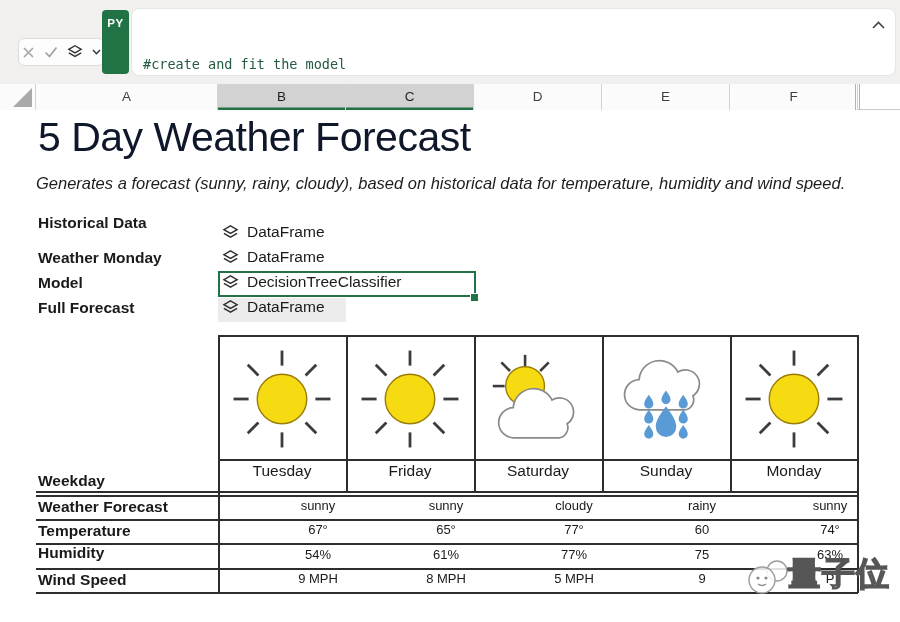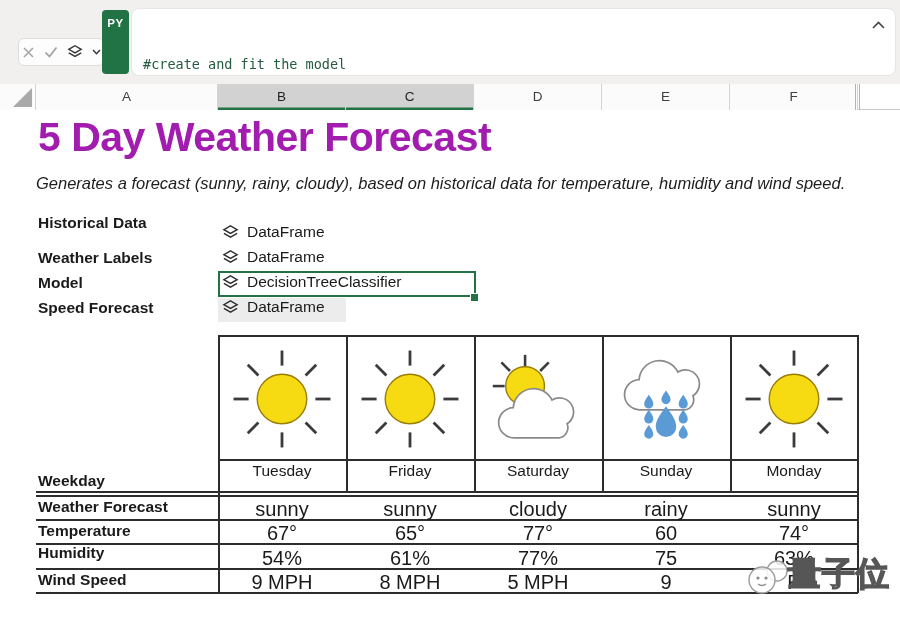--- a/index.html
+++ b/index.html
@@ -28,21 +28,21 @@
     color:#3f3f3f;border-right:1px solid #d4d4d4;box-sizing:border-box;background:#fbfbfb;}
   .ch.sel{background:#d2d2d2;color:#1f1f1f;box-shadow:inset 0 -2.5px 0 #217346;}
   .corner{position:absolute;left:0;top:0;width:36px;height:26px;border-right:1px solid #d4d4d4;
     box-sizing:border-box;background:#fbfbfb;}
   .corner .tri{position:absolute;right:3px;bottom:3px;width:19px;height:19px;background:#a9a9a9;
     clip-path:polygon(100% 0,100% 100%,0 100%);}
   .pbreak{position:absolute;width:1px;height:36px;top:84px;background:#b2b2b2;}
 
   
   .sheet{position:absolute;left:0;top:110px;width:900px;height:512px;background:#fff;}
-  .title{position:absolute;left:38px;top:4px;font-size:41px;font-weight:700;color:#a21caf;
+  .title{position:absolute;left:38px;top:4px;font-size:41px;font-weight:400;color:#0f172a;
     letter-spacing:-.5px;white-space:nowrap;}
   .subtitle{position:absolute;left:36px;top:64px;font-size:16.5px;font-style:italic;color:#1d1d1d;
     white-space:nowrap;}
 
   .plabel{position:absolute;left:38px;font-size:15.5px;font-weight:700;white-space:nowrap;}
   .pvalue{position:absolute;left:222px;display:flex;align-items:center;gap:8px;font-size:15.5px;
     white-space:nowrap;}
   .shade{position:absolute;left:218px;top:188px;width:128px;height:24px;background:#ececec;}
   .selbox{position:absolute;left:218px;top:161px;width:258px;height:26px;border:2px solid #217346;
     box-sizing:border-box;}
@@ -50,21 +50,21 @@
     border:1.5px solid #fff;box-sizing:content-box;}
 
   
   .hl{position:absolute;height:1.5px;background:#2d2d2d;}
   .vl{position:absolute;width:1.5px;background:#2d2d2d;}
 
   .icon-cell{position:absolute;top:228px;width:128px;height:122px;display:flex;
     align-items:center;justify-content:center;}
   .dayname{position:absolute;top:352px;width:128px;text-align:center;font-size:15.5px;}
   .rowlab{position:absolute;left:38px;font-size:15.5px;font-weight:700;white-space:nowrap;}
-  .dval{position:absolute;width:128px;text-align:center;font-size:20px;}
+  .dval{position:absolute;width:128px;text-align:center;font-size:13px;padding-left:36px;}
 
   .c0{left:218px}.c1{left:346px}.c2{left:474px}.c3{left:602px}.c4{left:730px}
 
   
   .wmark{position:absolute;left:746px;top:442px;width:154px;height:52px;display:flex;
     z-index:9;pointer-events:none;}
   .wmark-text{font-size:33px;font-weight:700;letter-spacing:1px;color:rgba(255,255,255,.55);
     -webkit-text-stroke:1.4px #565656;white-space:nowrap;margin-left:-6px;}
 </style>
 </head>
@@ -118,23 +118,23 @@
   <div class="pbreak" style="left:859px"></div>
 
   <div class="sheet">
 
     <div class="title">5 Day Weather Forecast</div>
     <div class="subtitle">Generates a forecast (sunny, rainy, cloudy), based on historical data for temperature, humidity and wind speed.</div>
 
     <div class="shade"></div>
 
     <div class="plabel" style="top:104px">Historical Data</div>
-    <div class="plabel" style="top:139px">Weather Labels</div>
+    <div class="plabel" style="top:139px">Weather Monday</div>
     <div class="plabel" style="top:164px">Model</div>
-    <div class="plabel" style="top:189px">Speed Forecast</div>
+    <div class="plabel" style="top:189px">Full Forecast</div>
 
     <div class="pvalue" style="top:113px">
       <svg width="17" height="17" viewBox="0 0 18 18">
         <path d="M9 2 L16 6 L9 10 L2 6 Z" fill="none" stroke="#2f2f2f" stroke-width="1.5"></path>
         <path d="M2 10 L9 14 L16 10" fill="none" stroke="#2f2f2f" stroke-width="1.5"></path>
       </svg>
       <span>DataFrame</span>
     </div>
     <div class="pvalue" style="top:138px">
       <svg width="17" height="17" viewBox="0 0 18 18">

